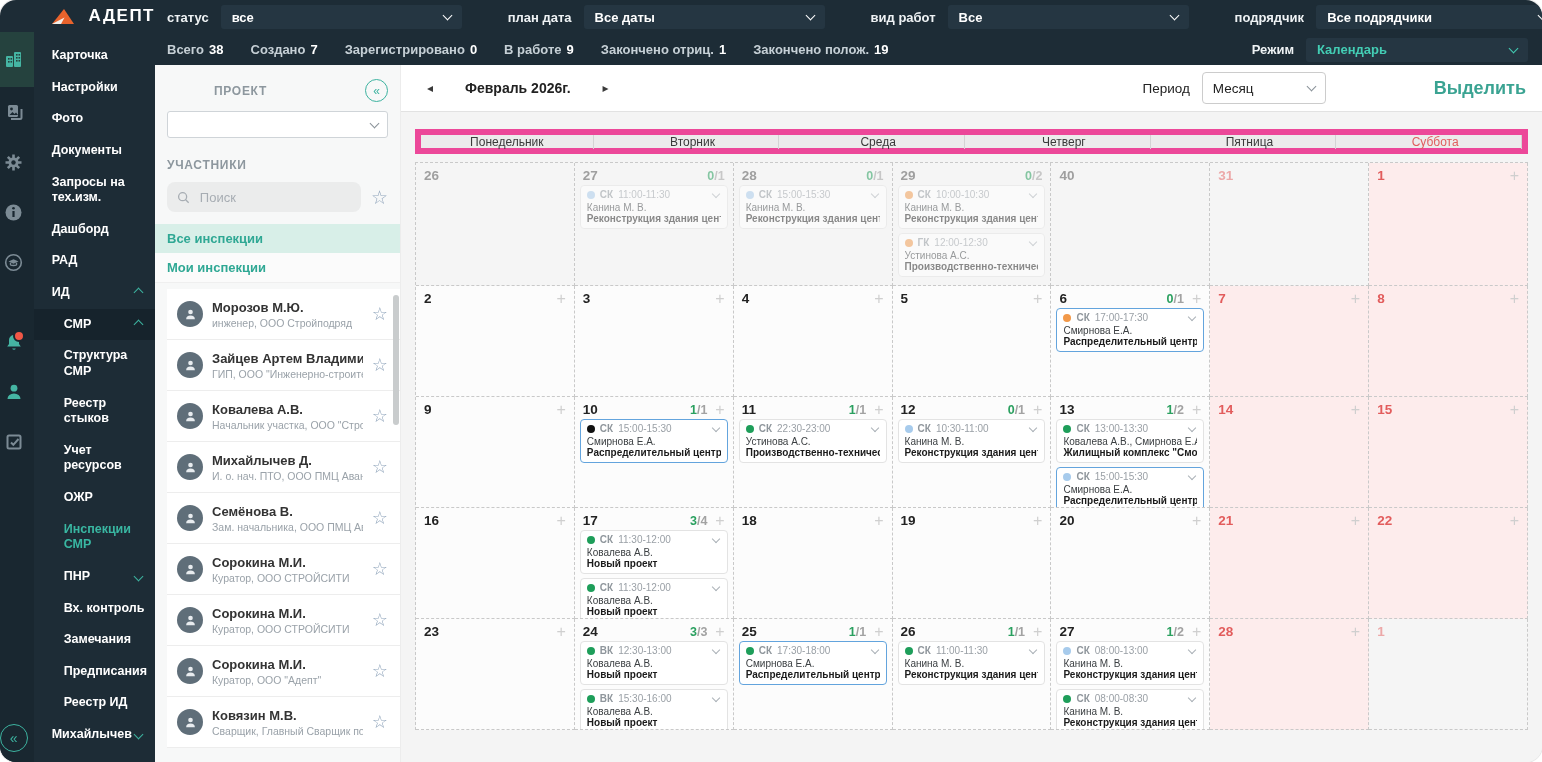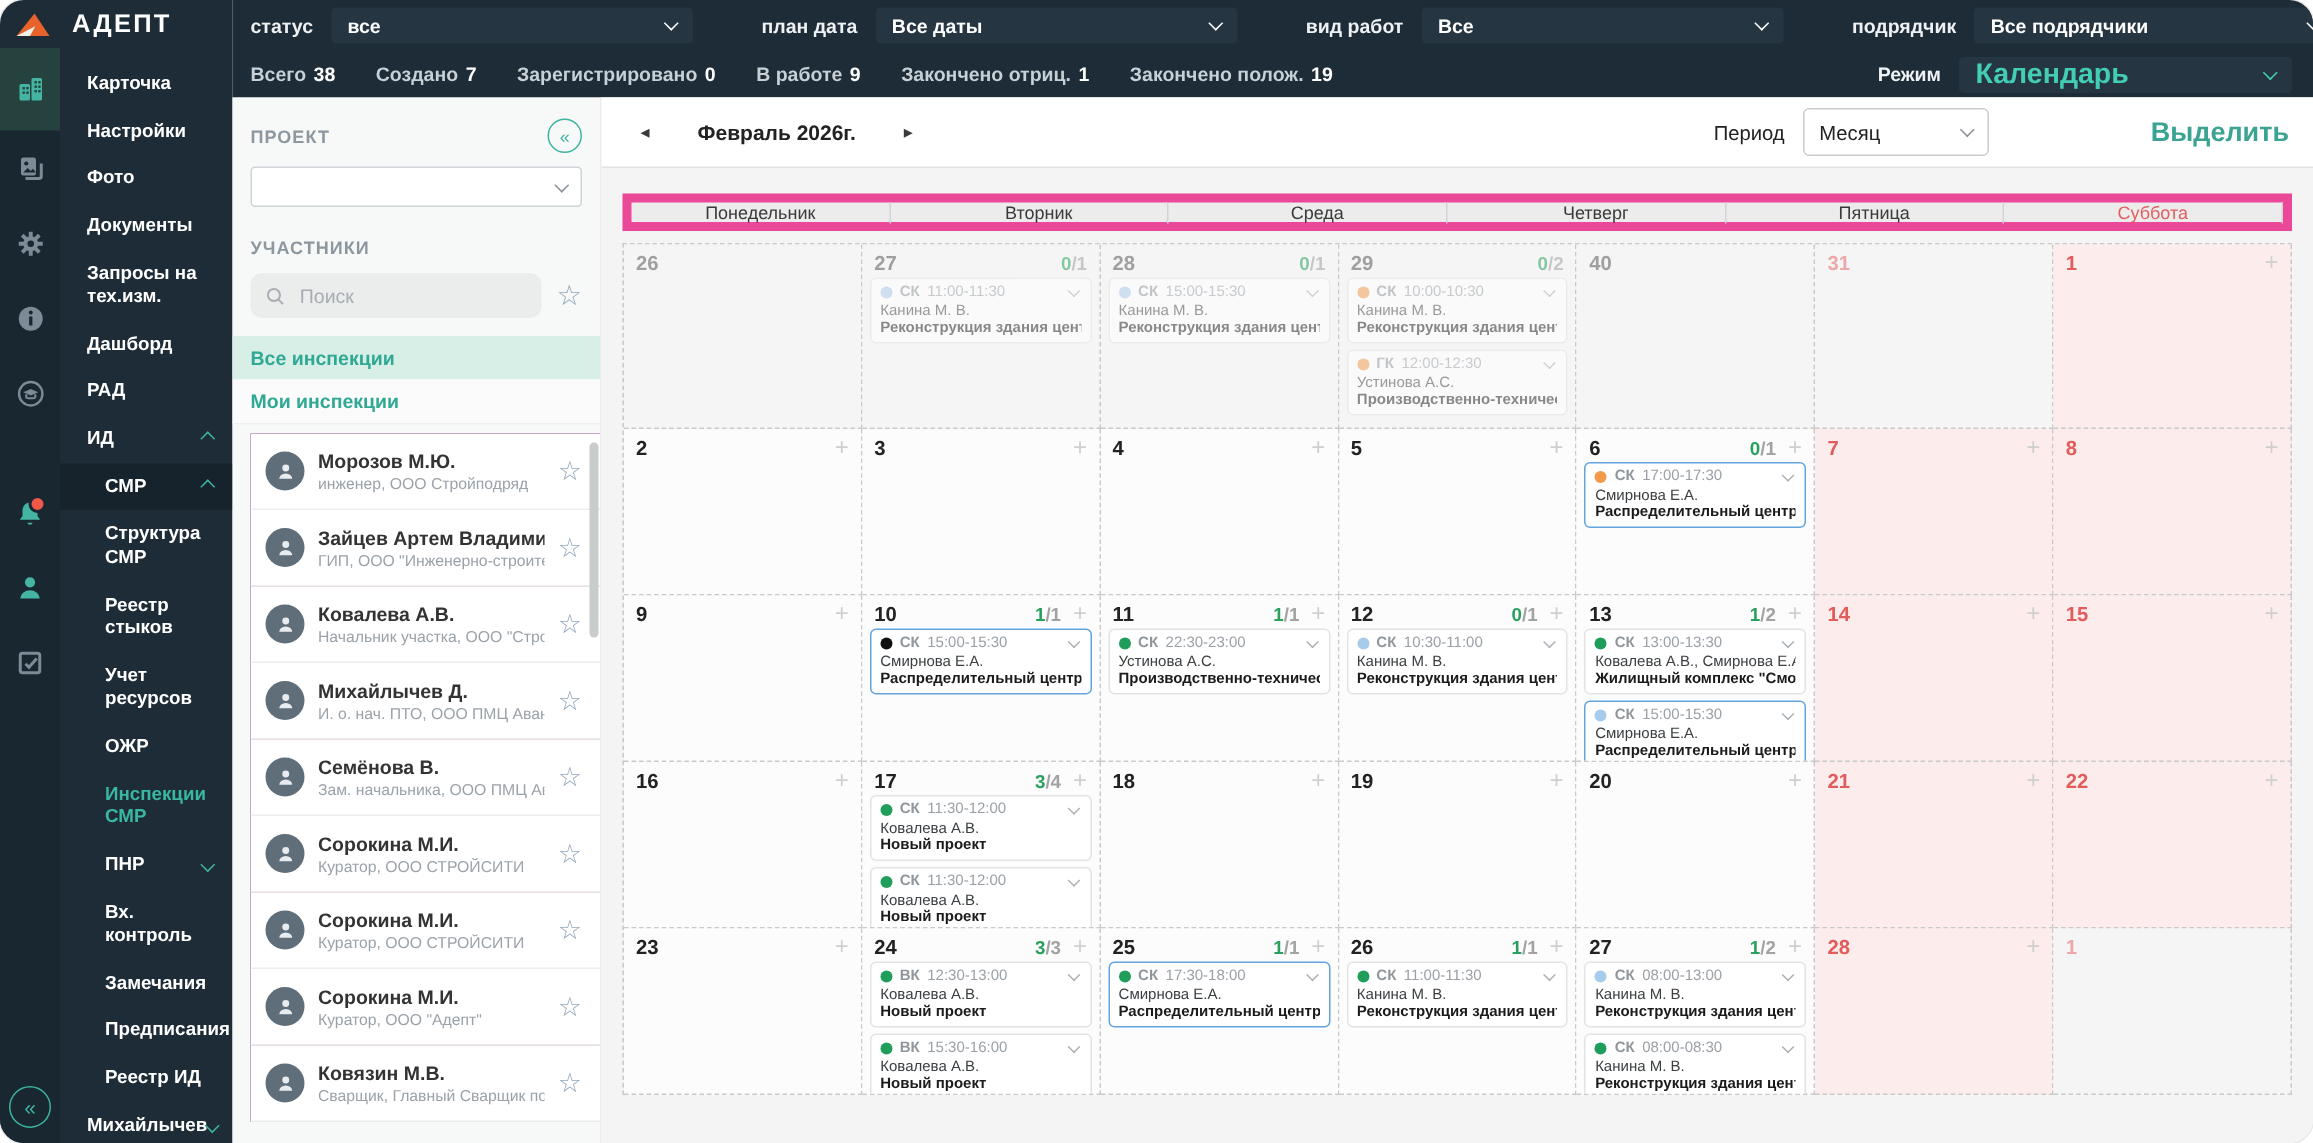--- a/index.html
+++ b/index.html
@@ -1,19 +1,19 @@
 <!DOCTYPE html>
 <html><head>
 <meta charset="utf-8">
 <style>
   html,body{margin:0;padding:0;background:#ffffff;font-family:"Liberation Sans",sans-serif;}
   .app{width:1542px;height:762px;border-radius:16px;overflow:hidden;display:flex;background:#f4f4f4;box-shadow:0 0 0 1px #e8e8e8;}
 
   
-  .left{width:155px;flex-shrink:0;background:#1d2c36;display:flex;flex-direction:column;}
+  .left{width:155px;flex-shrink:0;background:#1d2c36;display:flex;flex-direction:column;align-items:flex-end;}
   .logo{height:32px;display:flex;align-items:center;gap:14px;padding-left:10px;flex-shrink:0;}
   .logo-text{color:#fff;font-weight:bold;font-size:17px;letter-spacing:1.5px;}
   .side-body{flex:1;display:flex;min-height:0;}
   .rail{width:40px;background:#192730;display:flex;flex-direction:column;align-items:center;flex-shrink:0;}
   .rail-btn{width:40px;height:50px;display:flex;align-items:center;justify-content:center;position:relative;cursor:pointer;}
   .rail-btn.active{background:#25423e;height:55px;}
   .rail-gap{height:30px;}
   .badge{position:absolute;top:13px;right:9px;width:8px;height:8px;border-radius:50%;background:#f05746;border:2px solid #192730;}
   .rail-collapse{margin-top:auto;margin-bottom:10px;width:26px;height:26px;border:1.5px solid #3db3a0;border-radius:50%;color:#3db3a0;display:flex;align-items:center;justify-content:center;font-size:14px;cursor:pointer;}
   .menu{flex:1;padding-top:8px;overflow:hidden;}
@@ -33,27 +33,27 @@
   .f-label{color:#eef2f4;font-size:13px;font-weight:bold;margin-right:12px;white-space:nowrap;}
   .f-select{width:219px;height:24px;background:#253642;border-radius:3px;color:#fff;font-size:13px;font-weight:bold;display:flex;align-items:center;justify-content:space-between;padding:0 11px;cursor:pointer;}
   .wchev{display:inline-block;width:6px;height:6px;border-right:1.5px solid #fff;border-bottom:1.5px solid #fff;transform:rotate(45deg);margin-top:-3px;}
   .tchev{display:inline-block;width:6px;height:6px;border-right:1.5px solid #43cdb4;border-bottom:1.5px solid #43cdb4;transform:rotate(45deg);margin-top:-3px;}
   .gchev{display:inline-block;width:6px;height:6px;border-right:1.5px solid #8a9299;border-bottom:1.5px solid #8a9299;transform:rotate(45deg);margin-top:-3px;}
   .stats-row{height:31px;display:flex;align-items:center;gap:27px;}
   .stat{color:#c6d0d6;font-size:13px;font-weight:bold;white-space:nowrap;}
   .stat b{color:#fff;margin-left:5px;}
   .mode{margin-left:auto;display:flex;align-items:center;gap:12px;}
   .mode-label{color:#eef2f4;font-size:13px;font-weight:bold;}
-  .mode-select{width:200px;height:24px;background:#253642;border-radius:3px;display:flex;align-items:center;justify-content:space-between;padding:0 11px;color:#43cdb4;font-size:19px;font-weight:bold;cursor:pointer;}
+  .mode-select{width:200px;height:24px;background:#253642;border-radius:3px;display:flex;align-items:center;justify-content:space-between;padding:0 11px;color:#43cdb4;font-size:13px;font-weight:bold;cursor:pointer;}
 
   .content{flex:1;display:flex;min-height:0;}
 
   
   .panel{width:245px;flex-shrink:0;background:#f7f8f8;border-right:1px solid #ececec;padding-top:14px;display:flex;flex-direction:column;overflow:hidden;}
-  .panel-head{display:flex;align-items:center;justify-content:space-between;padding:0 12px;}
+  .panel-head{display:flex;align-items:center;justify-content:space-between;padding:0 12px;margin-left:47px;}
   .panel-title{color:#8d979e;font-size:12px;font-weight:bold;letter-spacing:.7px;}
   .collapse-btn{width:21px;height:21px;border:1.5px solid #3db3a0;border-radius:50%;color:#3db3a0;display:flex;align-items:center;justify-content:center;font-size:12px;cursor:pointer;background:transparent;}
   .proj-select{margin:9px 12px 0;height:25px;background:#fff;border:1px solid #cfd4d8;border-radius:3px;display:flex;align-items:center;justify-content:flex-end;padding:0 9px;cursor:pointer;}
   .part-label{margin-top:20px;padding:0 12px;color:#8d979e;font-size:12px;font-weight:bold;letter-spacing:.7px;}
   .search-row{display:flex;align-items:center;margin:10px 12px 12px;gap:10px;}
   .search-box{flex:1;height:30px;background:#ebecec;border-radius:8px;display:flex;align-items:center;padding:0 10px;gap:8px;}
   .search-box input{border:0;background:transparent;outline:0;font-size:13px;color:#333;width:100%;font-family:inherit;}
   .search-box input::placeholder{color:#a7adb3;}
   .star{color:#93a7bd;font-size:19px;cursor:pointer;line-height:1;}
   .quick-item{height:29px;display:flex;align-items:center;padding:0 12px;color:#2fa894;font-size:13px;font-weight:bold;background:#fbfbfb;border-bottom:1px solid #efefef;cursor:pointer;}

